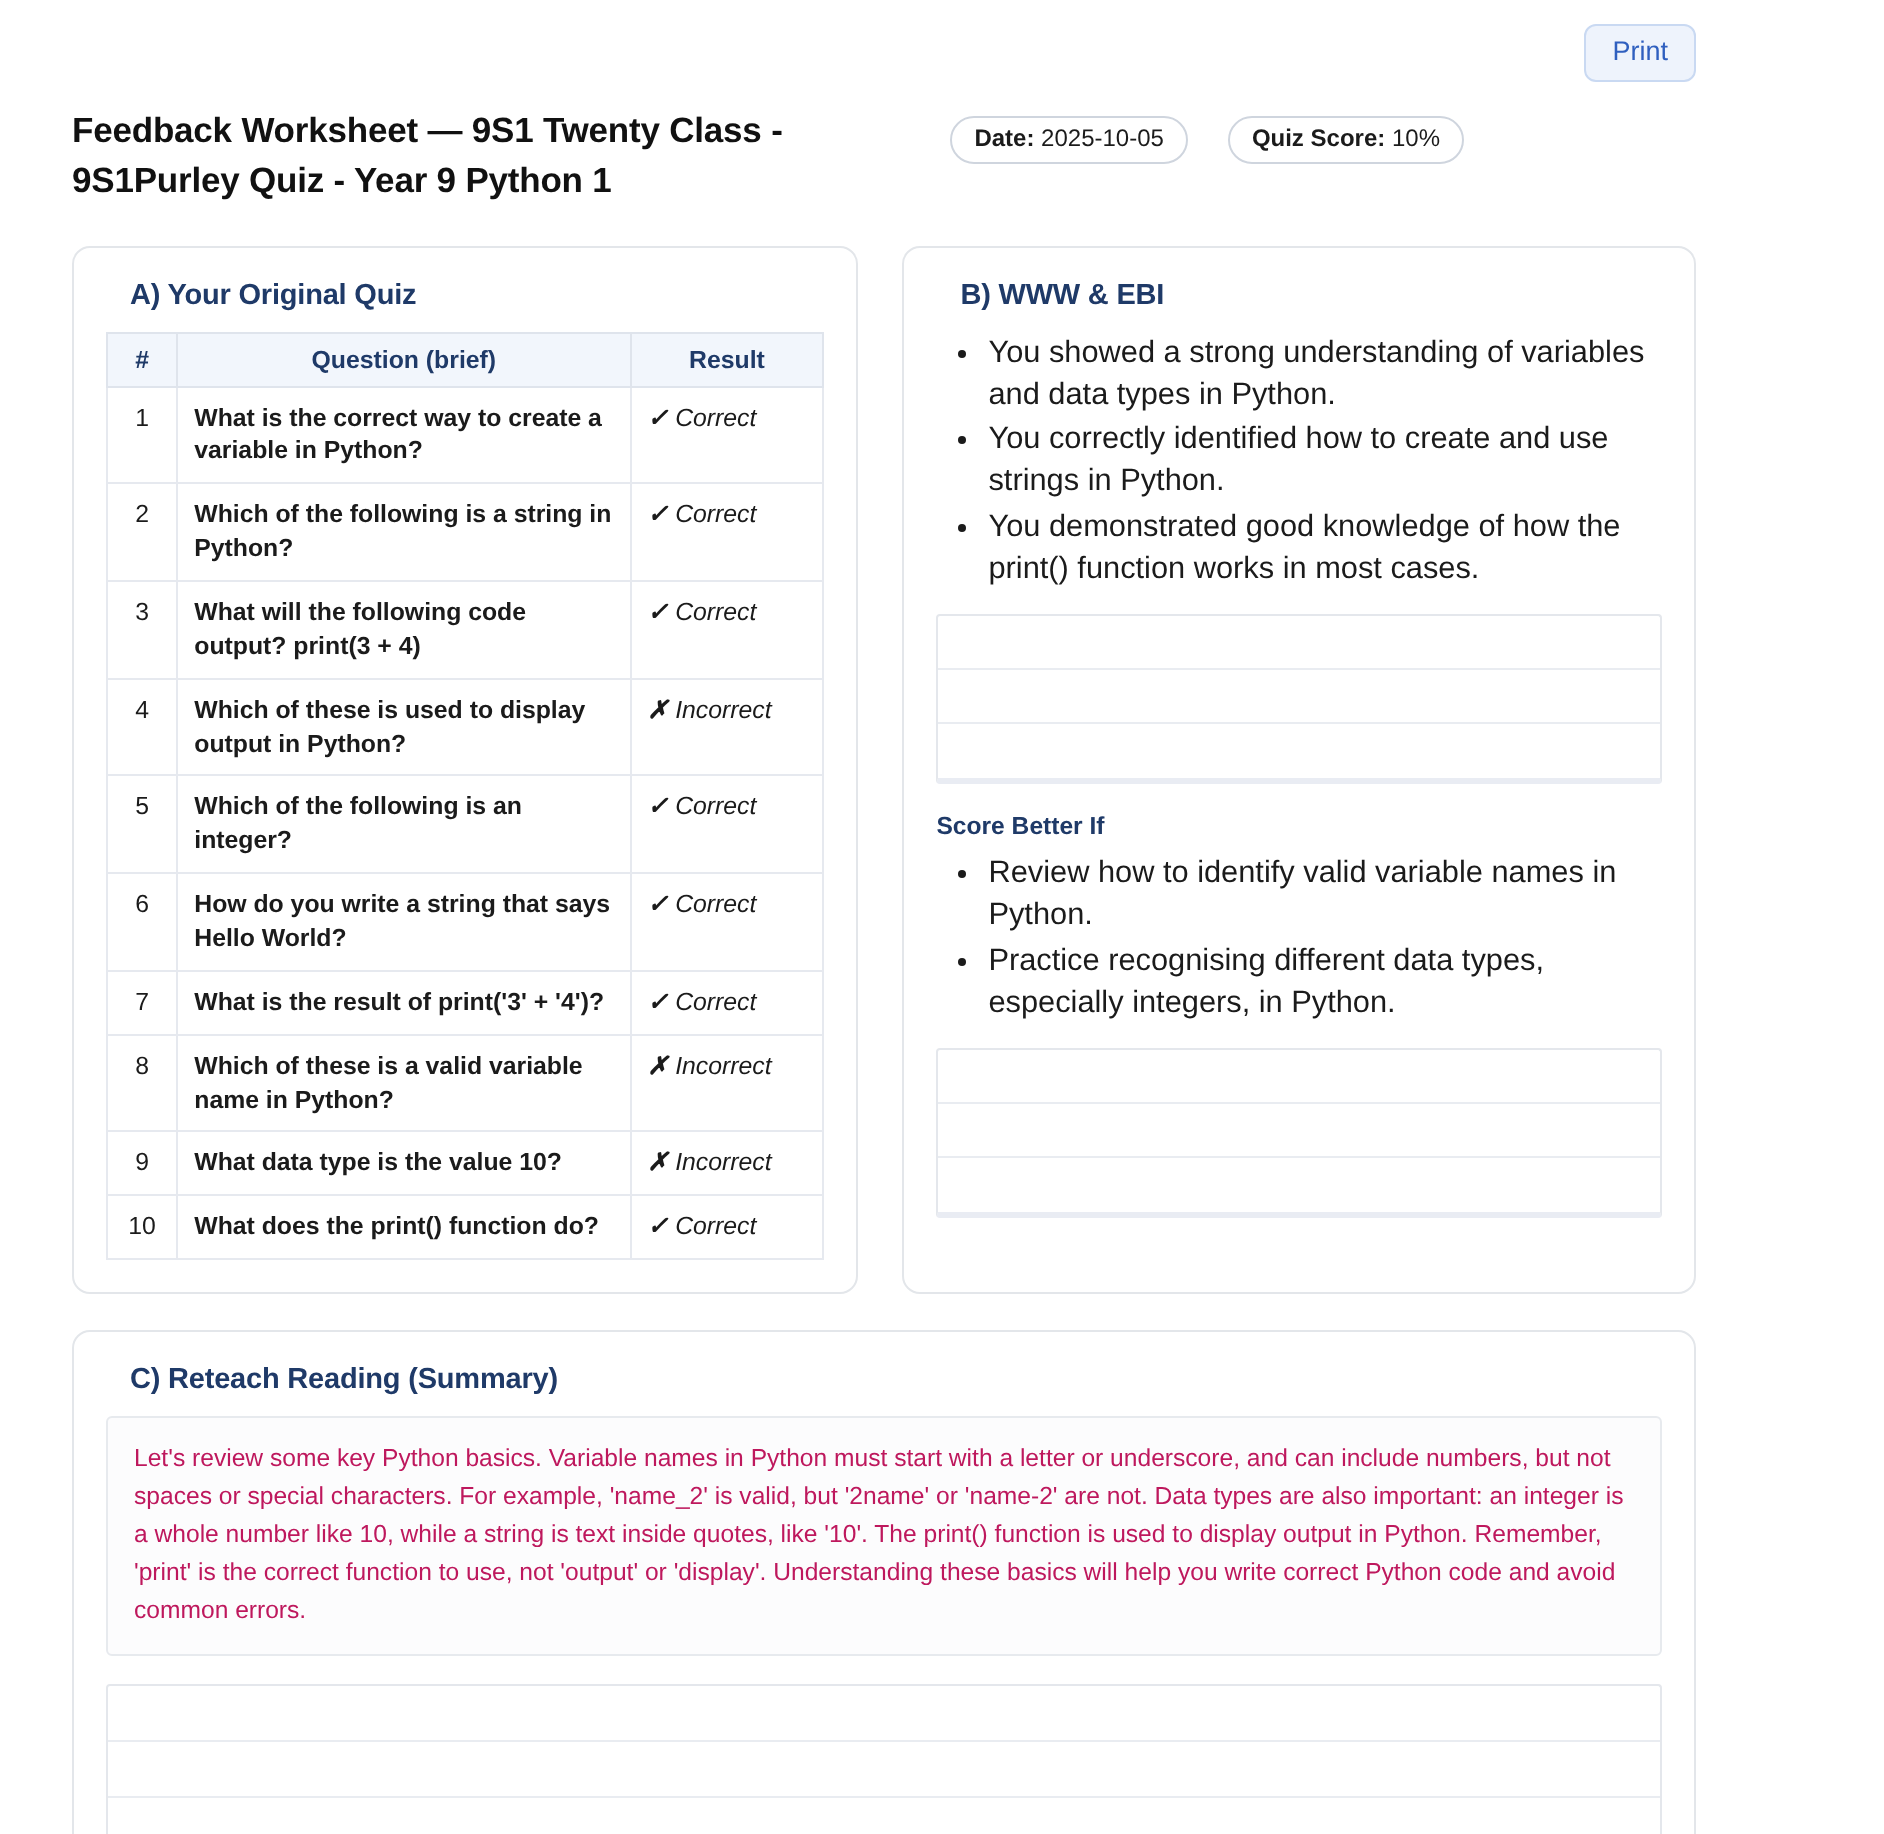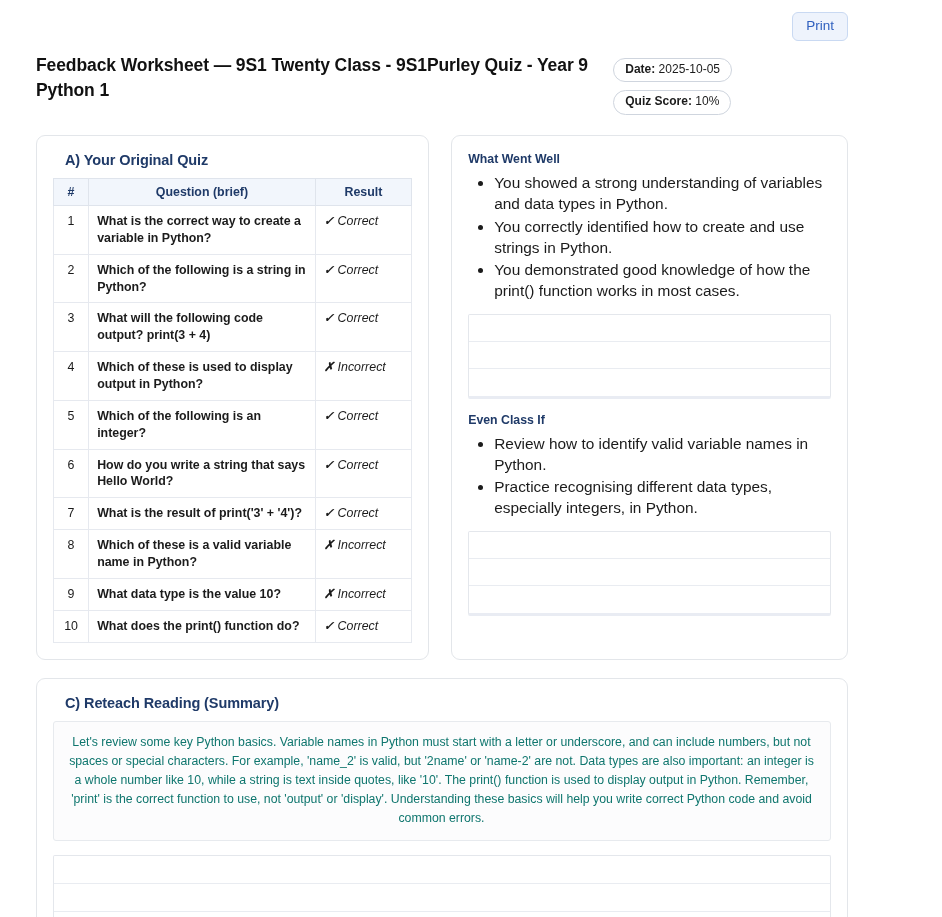--- a/index.html
+++ b/index.html
@@ -50,23 +50,23 @@
   .title {
     font-size: 17.5px;
     font-weight: bold;
     color: #111111;
     line-height: 1.42;
     max-width: 655px;
     letter-spacing: -0.1px;
   }
   .badges {
     display: flex;
-    flex-direction: column;
+    flex-direction: row;
     align-items: flex-start;
-    gap: 8px;
+    gap: 20px;
     padding-top: 5px;
     margin-right: 116px;
   }
   .badge {
     border: 1px solid #cfd5de;
     border-radius: 13px;
     padding: 3px 11px 4px 11px;
     font-size: 12px;
     white-space: nowrap;
     background: #ffffff;
@@ -169,22 +169,22 @@
   .bottom-wrap {
     padding: 18px 22px 0 36px;
   }
   .reteach-box {
     border: 1px solid #e7eaee;
     background: #fcfcfd;
     border-radius: 3px;
     padding: 11px 14px 12px 13px;
     font-size: 12.3px;
     line-height: 1.55;
-    color: #0f766e;
-    text-align: center;
+    color: #be185d;
+    text-align: left;
   }
   .bottom-lines { margin-top: 14px; }
   .bottom-lines .line { height: 28px; }
 </style>
 </head>
 <body>
 
 <div class="page">
 
   <div class="toolbar">
@@ -266,37 +266,37 @@
             <tr>
               <td class="num">10</td>
               <td class="q">What does the print() function do?</td>
               <td class="res"><span class="mark">✓</span><span> Correct</span></td>
             </tr>
           </tbody>
       </table>
     </section>
 
     <section class="card col-right">
+      <h2>B) WWW &amp; EBI</h2>
 
       <div class="gap-block">
-        <div class="sub-head">What Went Well</div>
         <ul class="bullets" id="www-list">
             <li>You showed a strong understanding of variables and data types in Python.</li>
             <li>You correctly identified how to create and use strings in Python.</li>
             <li>You demonstrated good knowledge of how the print() function works in most cases.</li>
           </ul>
         <div class="lines" id="www-lines">
             <div class="line"></div>
             <div class="line"></div>
             <div class="line"></div>
           </div>
       </div>
 
       <div>
-        <div class="sub-head">Even Class If</div>
+        <div class="sub-head">Score Better If</div>
         <ul class="bullets" id="ebi-list">
             <li>Review how to identify valid variable names in Python.</li>
             <li>Practice recognising different data types, especially integers, in Python.</li>
           </ul>
         <div class="lines" id="ebi-lines">
             <div class="line"></div>
             <div class="line"></div>
             <div class="line"></div>
           </div>
       </div>

